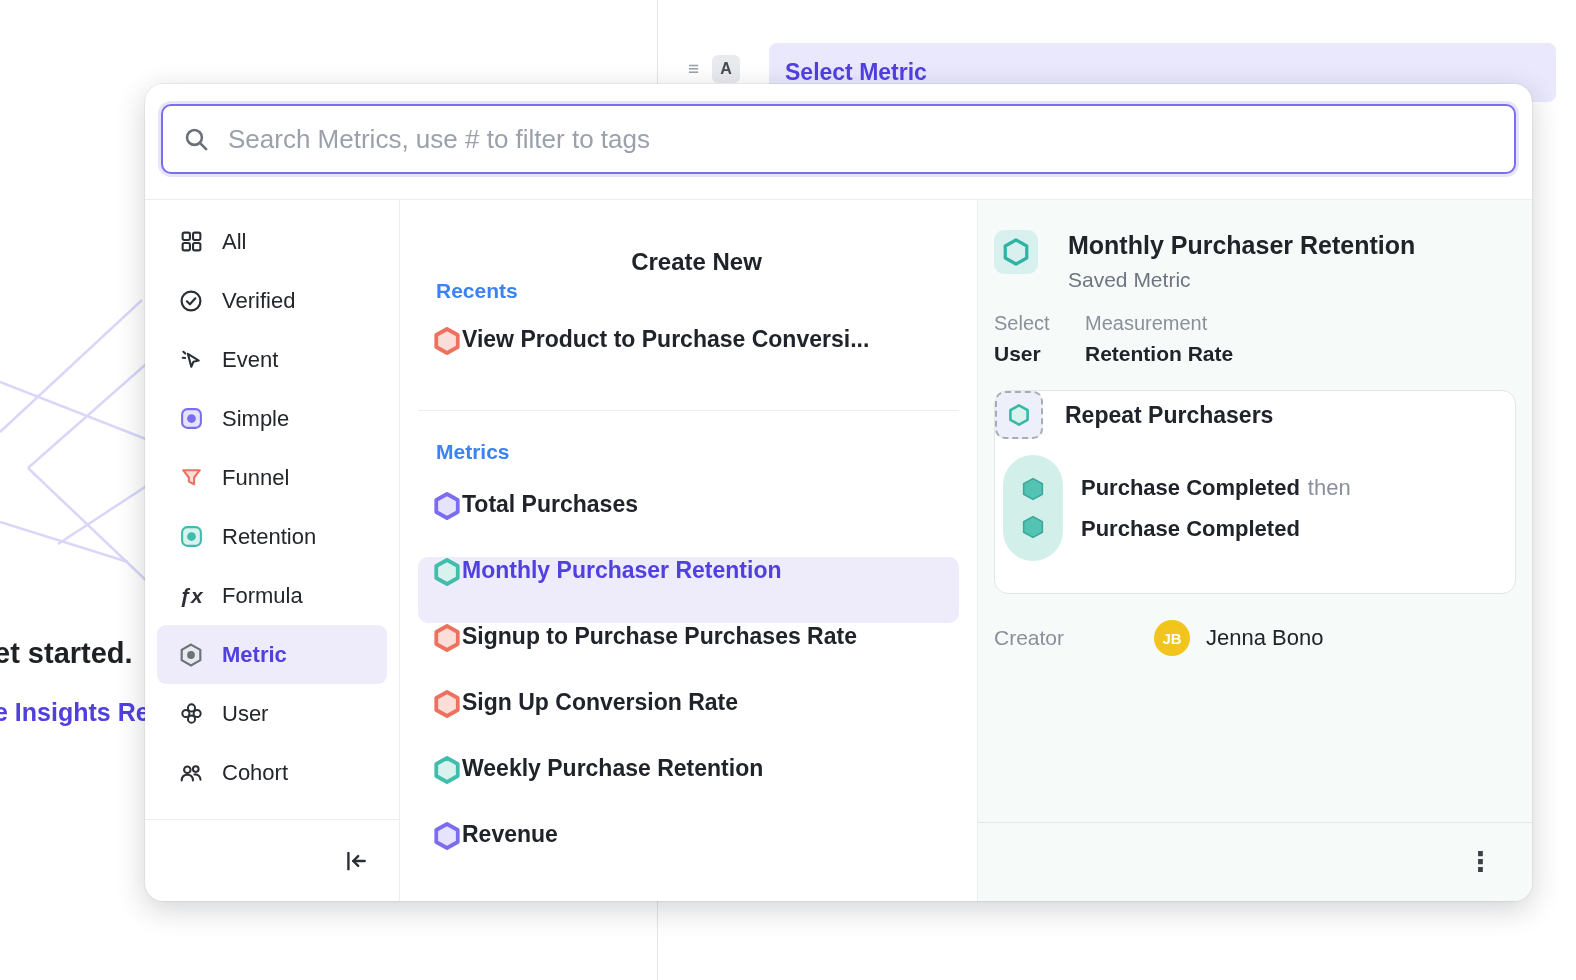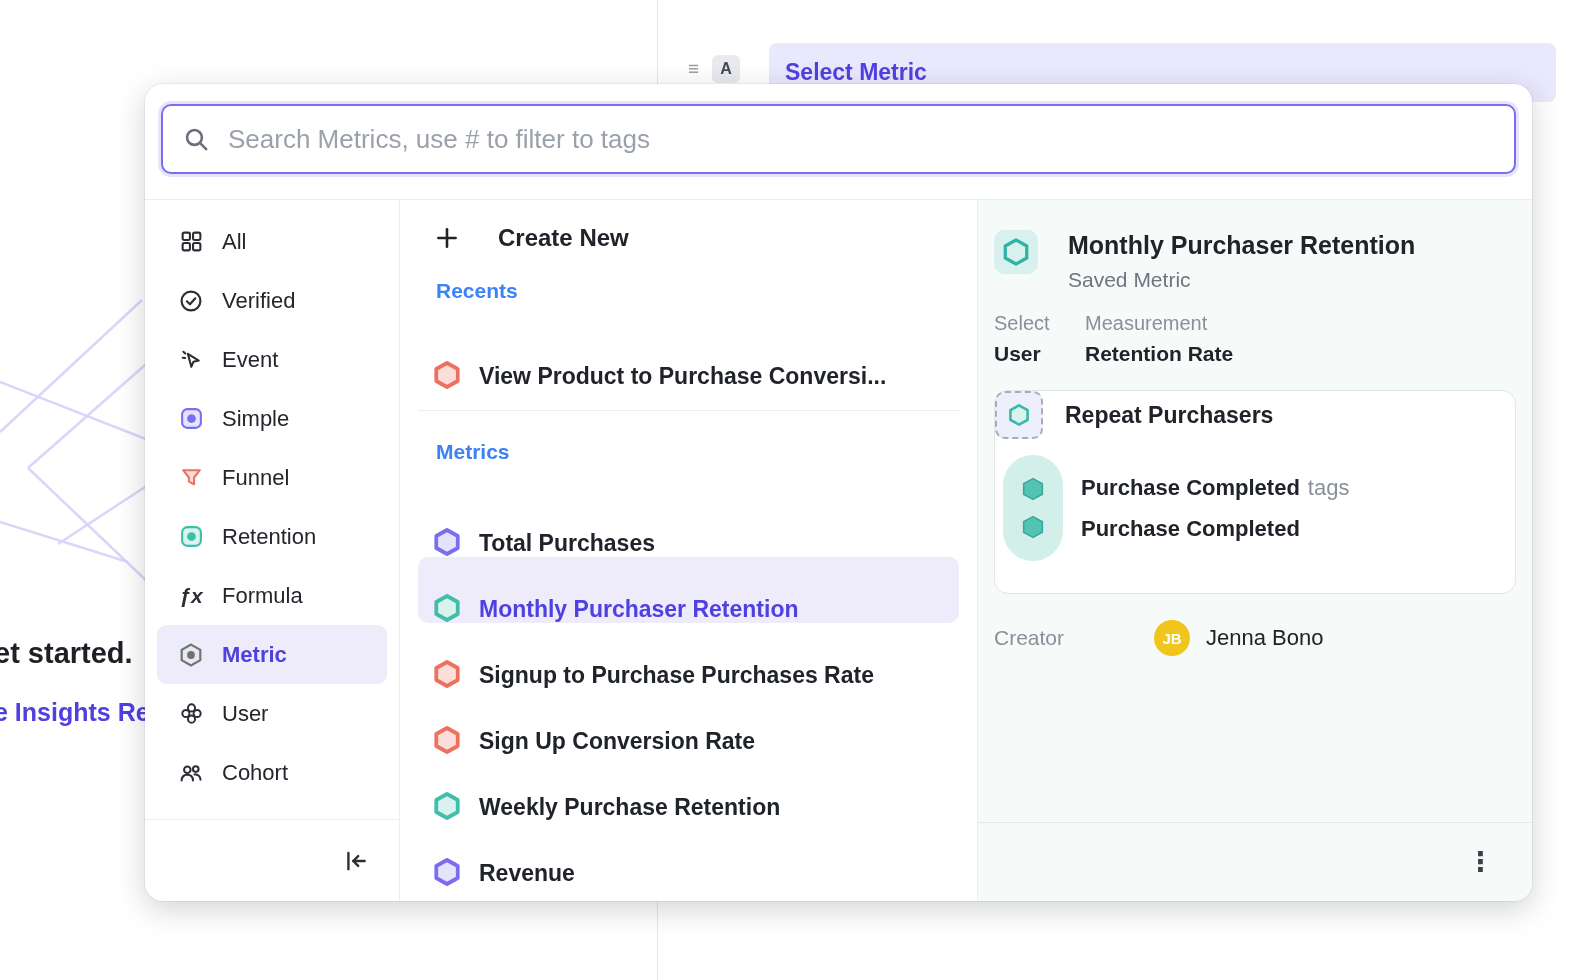--- a/index.html
+++ b/index.html
@@ -39,24 +39,24 @@
   .side-item { display:flex; align-items:center; gap:17px; height:59px; padding-left:20px; border-radius:9px;
                font-size:22px; font-weight:500; color:#23262b; cursor:pointer; }
   .side-item.selected { background:#eeebfb; color:#5140e0; font-weight:600; }
   .side-icon { width:28px; height:28px; display:flex; align-items:center; justify-content:center; flex:none; }
   .formula-glyph { font-style:italic; font-size:21px; color:#2b2f35; font-weight:600; }
   .sidebar-footer { height:82px; border-top:1px solid #ecedf1; display:flex; align-items:center; justify-content:flex-end; padding-right:26px; }
   .collapse-btn { width:34px; height:34px; display:flex; align-items:center; justify-content:center; cursor:pointer; border-radius:6px; }
 
   
   .middle { width:578px; border-right:1px solid #ecedf1; padding:10px 18px 0 18px; overflow:hidden; }
-  .create-row { display:flex; align-items:center; gap:38px; height:56px; padding-left:16px; font-size:24px; font-weight:600; color:#20242a; cursor:pointer; }
+  .create-row { display:flex; align-items:center; gap:38px; height:56px; padding-left:16px; font-size:24px; font-weight:600; color:#20242a; cursor:pointer;flex-direction:column; }
   .section-label { font-size:21px; font-weight:700; color:#3b82f6; padding-left:18px; margin-top:12px; line-height:26px; }
   .section-label.metrics { margin-top:28px; }
-  .item-row { display:flex; align-items:flex-end; gap:17px; height:66px; padding:0 14px; border-radius:10px;
+  .item-row { display:flex; align-items:flex-start; height:66px; padding:0 14px; border-radius:10px;
               font-size:23px; font-weight:600; color:#20242a; cursor:pointer; white-space:nowrap; overflow:hidden; }
   .item-row.recent { margin-top:22px; height:64px; }
   .item-row.first-metric { margin-top:26px; }
   .item-row.selected { background:#eeebfb; color:#5140e0; }
   .item-row .label { overflow:hidden; text-overflow:ellipsis; }
   .list-divider { height:1px; background:#ecedf1; margin:20px 0 0 0; }
   .hex-icon { flex:none; display:flex; }
 
   
   .preview { flex:1; background:#f6faf9; display:flex; flex-direction:column; min-width:0; }
@@ -354,21 +354,21 @@
             <div class="card-flow">
               <div class="capsule">
                 <svg width="26" height="26" viewBox="0 0 24 24">
                   <polygon points="12,2.4 20.6,7.2 20.6,16.8 12,21.6 3.4,16.8 3.4,7.2" fill="#53c3b3" stroke="#3aa99a" stroke-width="1.5" stroke-linejoin="round"></polygon>
                 </svg>
                 <svg width="26" height="26" viewBox="0 0 24 24">
                   <polygon points="12,2.4 20.6,7.2 20.6,16.8 12,21.6 3.4,16.8 3.4,7.2" fill="#53c3b3" stroke="#3aa99a" stroke-width="1.5" stroke-linejoin="round"></polygon>
                 </svg>
               </div>
               <div class="steps">
-                <div><span class="b">Purchase Completed</span><span class="muted">tags</span></div>
+                <div><span class="b">Purchase Completed</span><span class="muted">then</span></div>
                 <div class="b">Purchase Completed</div>
               </div>
             </div>
           </div>
 
           <div class="creator-row">
             <span class="creator-label">Creator</span>
             <span class="avatar">JB</span>
             <span class="creator-name">Jenna Bono</span>
           </div>

